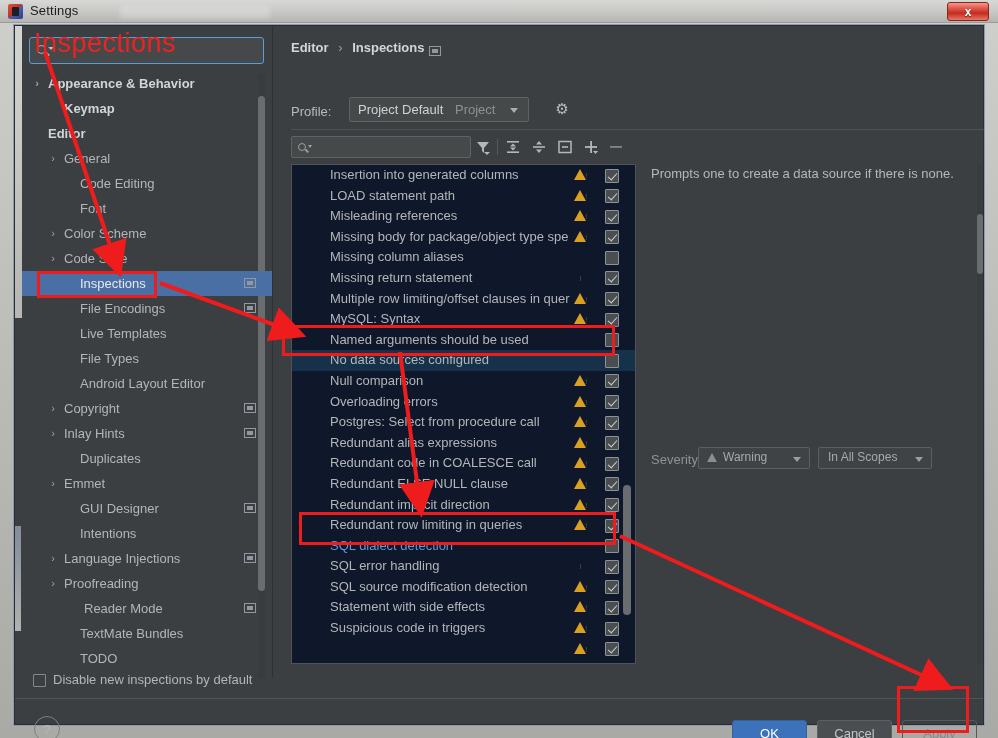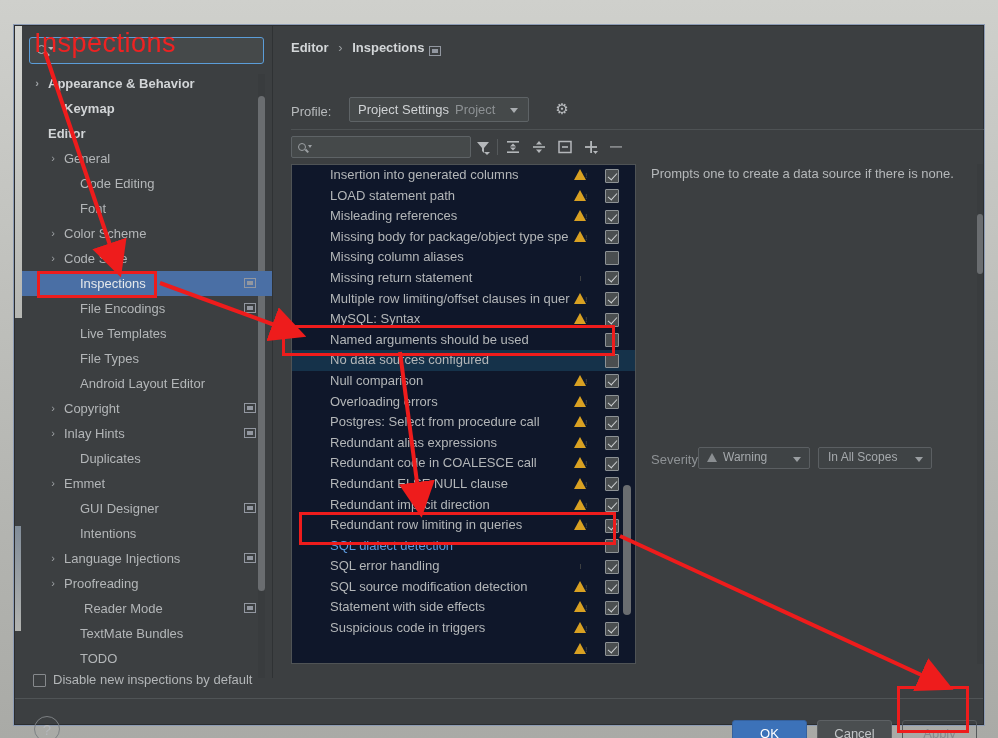--- a/index.html
+++ b/index.html
@@ -331,20 +331,26 @@
   svg.anno-svg {
     position: absolute; left: 0; top: 0; width: 998px; height: 738px;
     pointer-events: none;
   }
 </style>
 </head>
 <body>
 
 <div id="root">
 
+  <div class="win-titlebar">
+    <div class="win-ghost"></div>
+    <div class="win-title-ico"></div>
+    <div class="win-title-text">Settings</div>
+    <div class="win-close">x</div>
+  </div>
 
   <div class="dialog">
     <div class="dlg-left-strip"></div>
     <div class="dlg-left-strip2"></div>
 
     <div class="sidebar">
       <div class="search-box">
         <div class="search-ico">
           <span class="mag"></span>
             <span class="handle"></span>
@@ -452,21 +458,21 @@
     <div class="main">
       <div class="breadcrumb">
         <span>Editor</span>
         <span class="sep">›</span>
         <span>Inspections</span>
       </div>
       <div class="bc-badge"></div>
 
       <div class="profile-label">Profile:</div>
       <div class="profile-combo">
-        <span class="val">Project Settings</span>
+        <span class="val">Project Default</span>
         <span class="sub">Project</span>
         <span class="cv"></span>
       </div>
       <div class="gear">⚙</div>
 
       <div class="hr"></div>
 
       <div class="tb-search">
         <span class="mag"></span>
           <span class="handle"></span>

